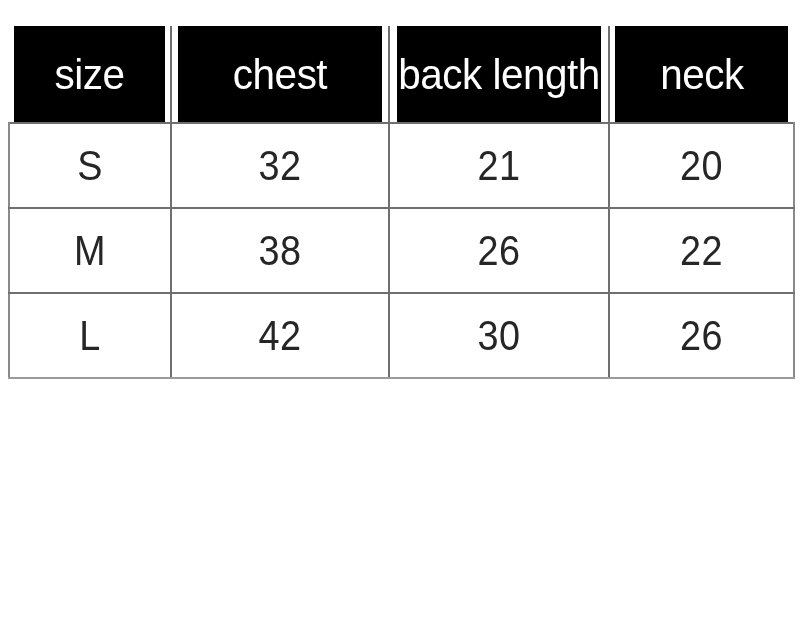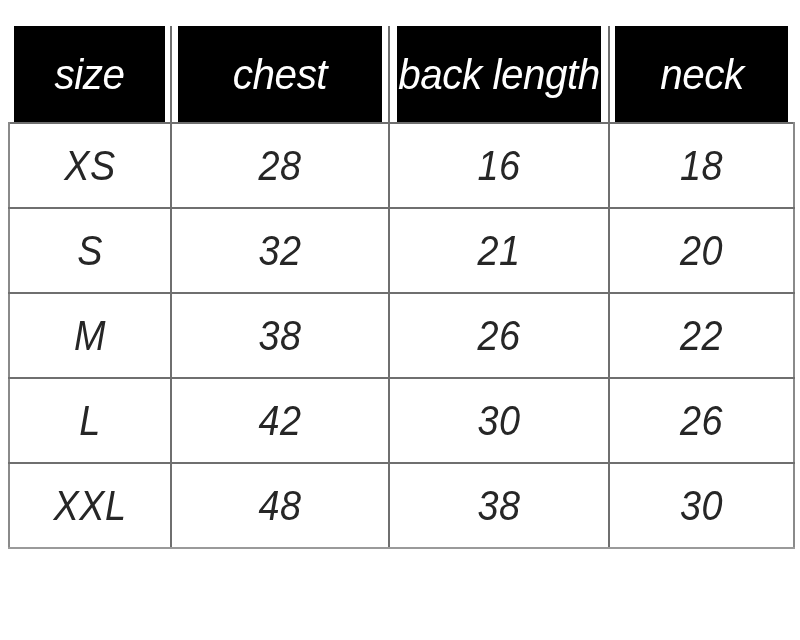--- a/index.html
+++ b/index.html
@@ -12,21 +12,20 @@
     height: 640px;
     overflow: hidden;
     font-family: "Liberation Sans", "DejaVu Sans", sans-serif;
   }
 
   .sheet {
     position: relative;
     width: 800px;
     height: 640px;
     background: #ffffff;
-    font-style: italic;
   }
 
   .size-table {
     position: absolute;
     left: 8px;
     top: 26px;
     width: 785px;
     border-collapse: collapse;
     table-layout: fixed;
     background: #ffffff;
@@ -93,45 +92,33 @@
       <tr>
         <th>size</th>
         <th>chest</th>
         <th>back length</th>
         <th>neck</th>
       </tr>
     </thead>
 
     <tbody>
       <tr>
-        <td>XS</td>
-        <td>28</td>
-        <td>16</td>
-        <td>18</td>
-      </tr>
-      <tr>
         <td>S</td>
         <td>32</td>
         <td>21</td>
         <td>20</td>
       </tr>
       <tr>
         <td>M</td>
         <td>38</td>
         <td>26</td>
         <td>22</td>
       </tr>
       <tr>
         <td>L</td>
         <td>42</td>
         <td>30</td>
         <td>26</td>
       </tr>
-      <tr>
-        <td>XXL</td>
-        <td>48</td>
-        <td>38</td>
-        <td>30</td>
-      </tr>
     </tbody>
   </table>
 
 </div>
 
 </body></html>

